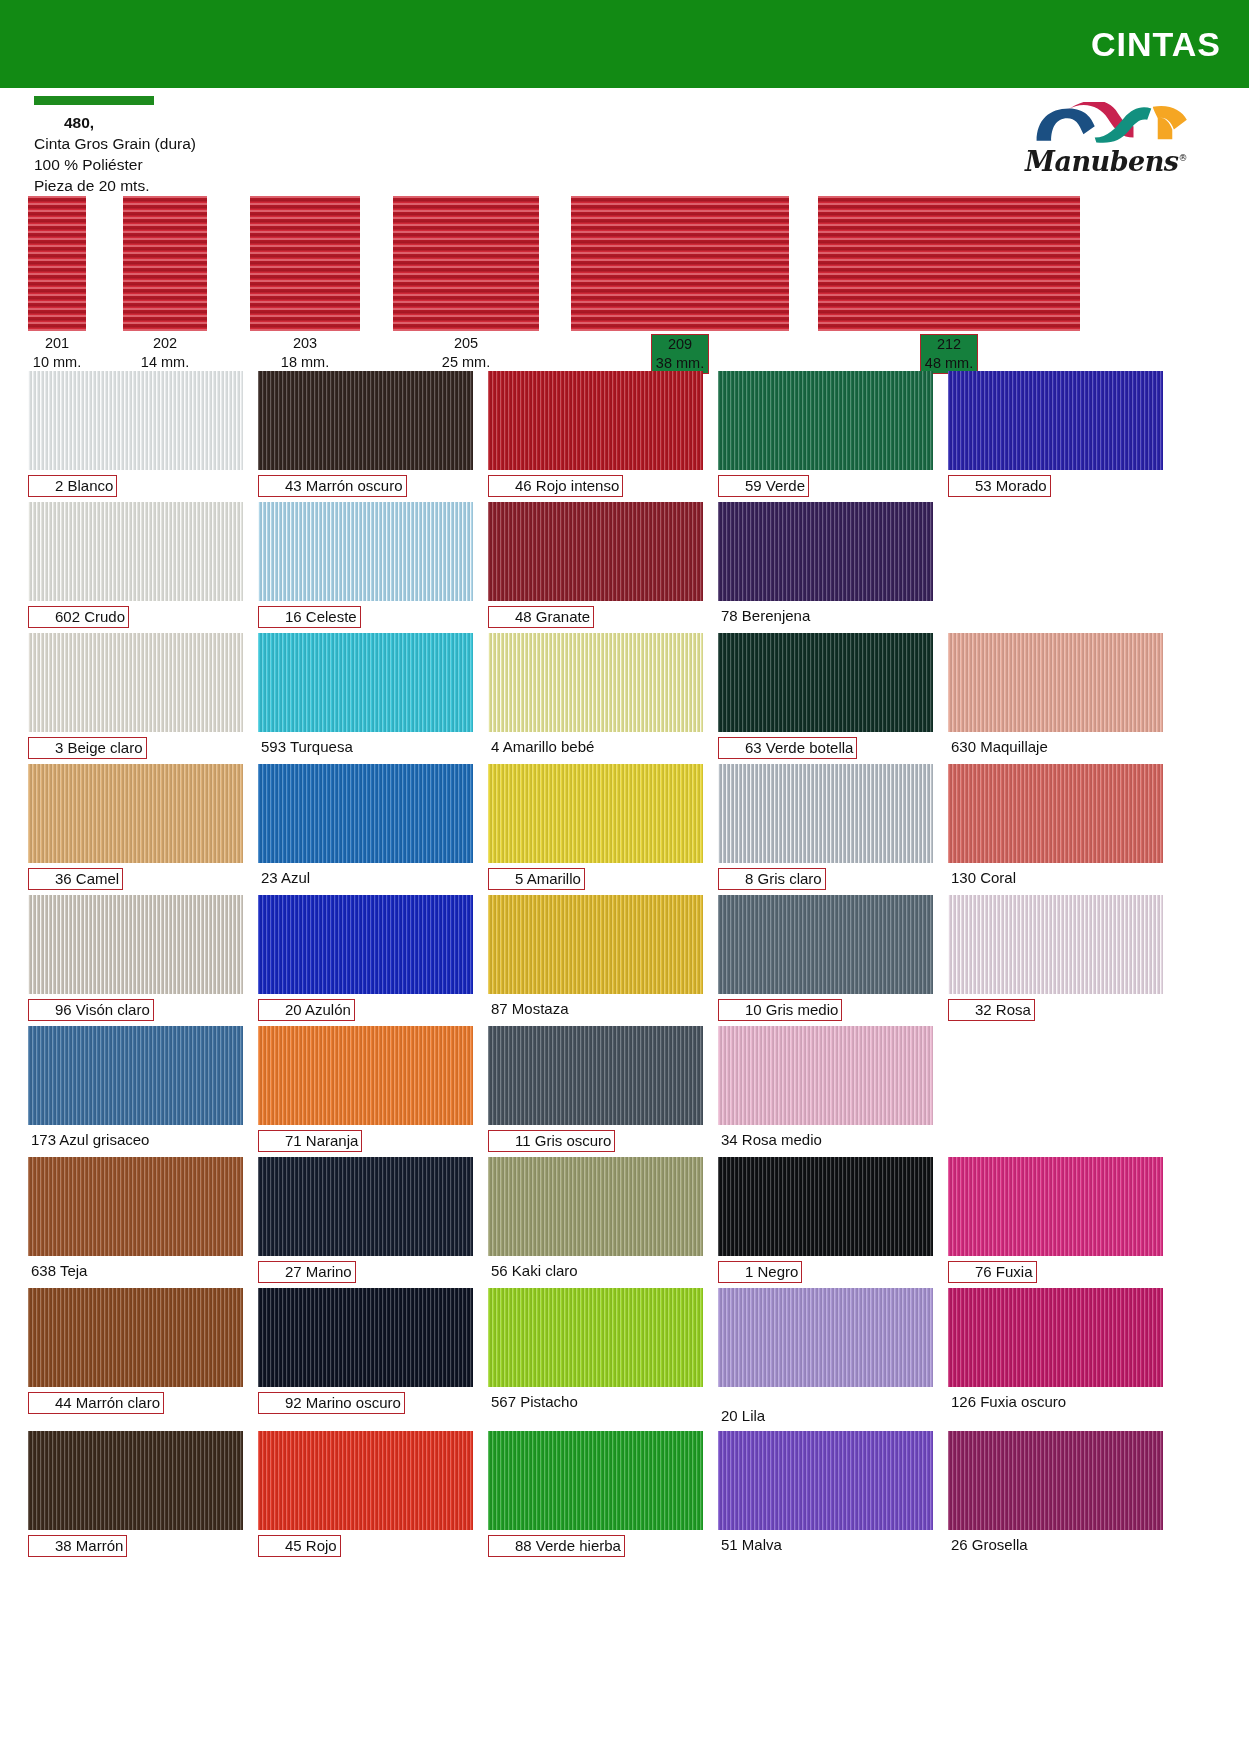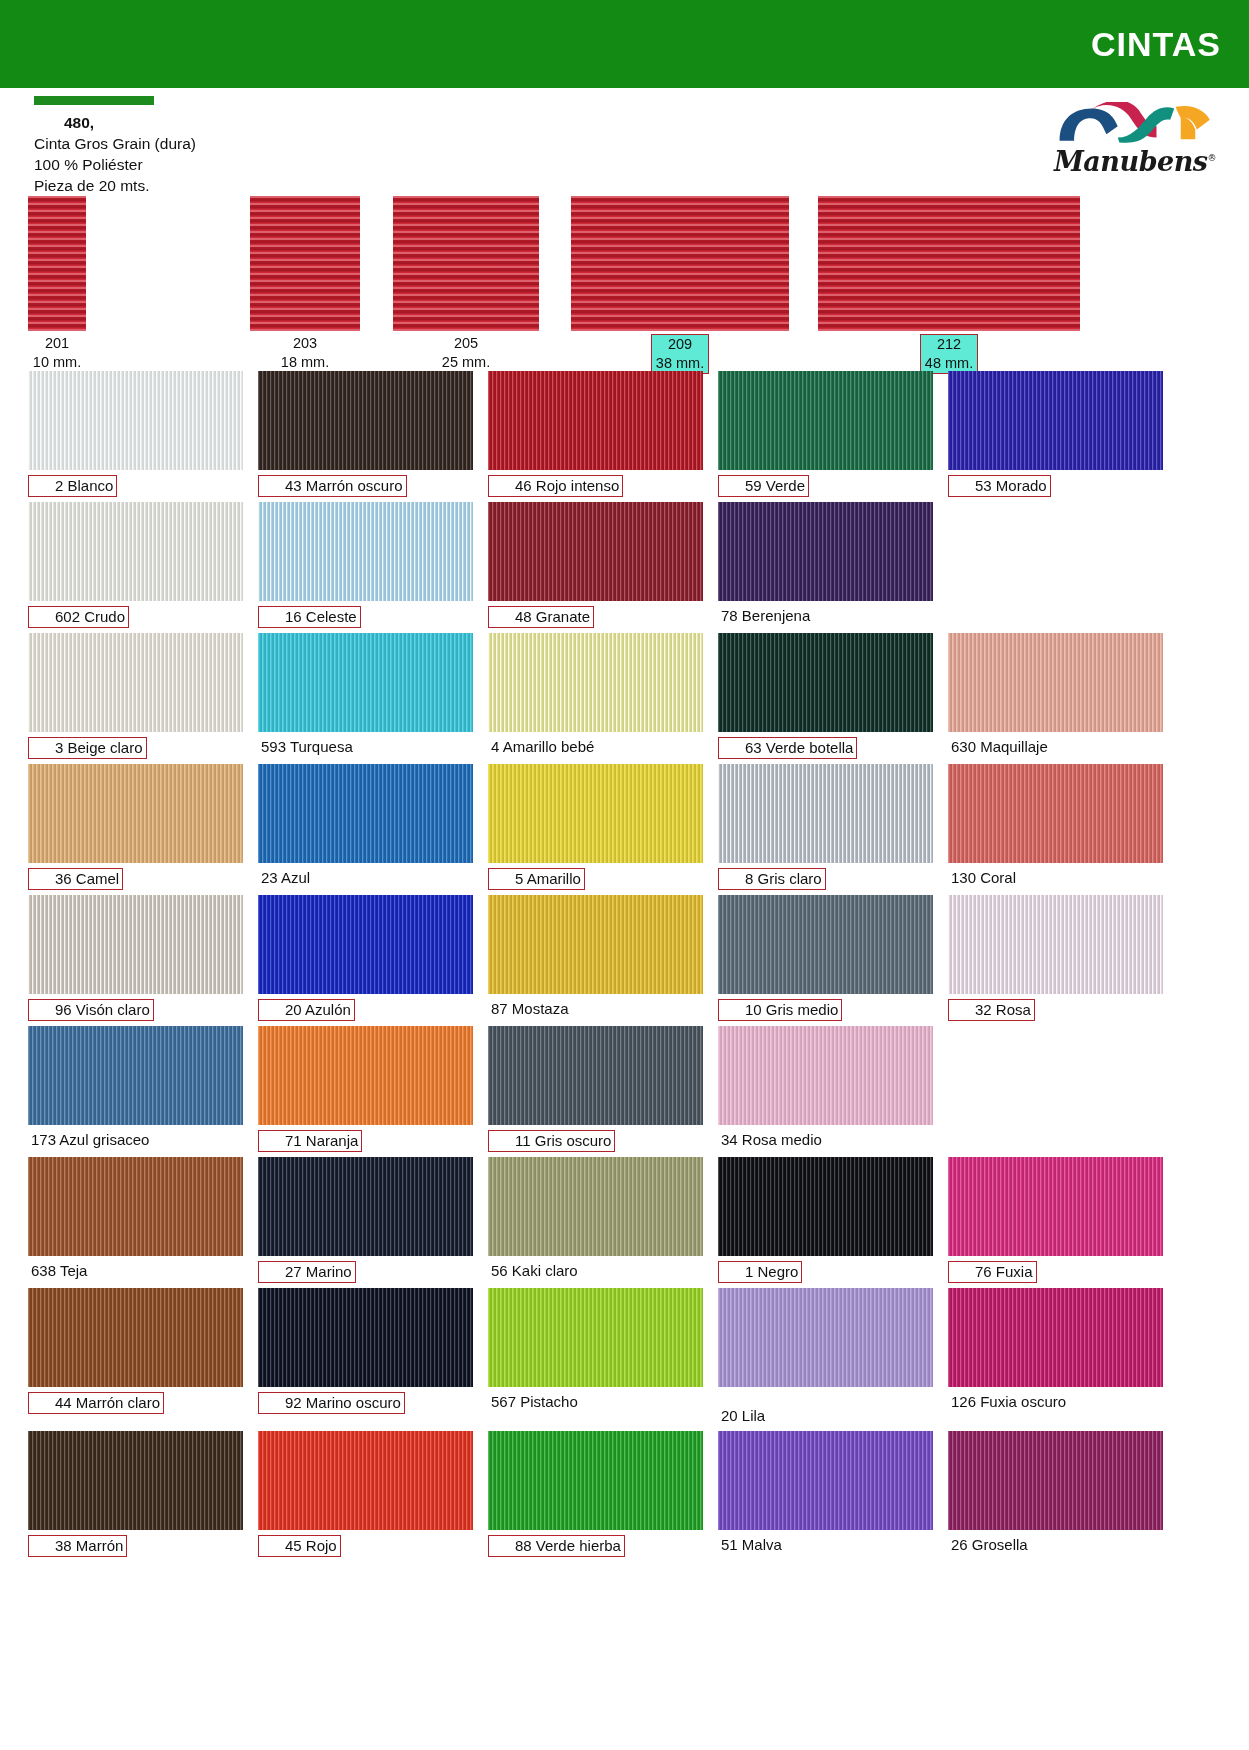--- a/index.html
+++ b/index.html
@@ -40,22 +40,22 @@
     width:120px; height:9px;
     background:#1d8b1d;
     margin-bottom:7px;
   }
   .info-line { font-size:15.5px; line-height:21px; color:#111; }
   .info-line.bold { font-weight:bold; padding-left:30px; }
 
   
   #logo-wrap {
     position:absolute;
-    right:24px; top:14px;
-    width:180px; text-align:center;
+    right:44px; top:14px;
+    width:180px; 
   }
   #logo-swoosh { height:42px; }
   #logo-word {
     font-family:"DejaVu Serif", serif;
     font-style:italic;
     font-weight:bold;
     font-size:27px;
     letter-spacing:-0.5px;
     margin-top:-2px;
     position:relative;
@@ -96,21 +96,21 @@
     text-align:center;
     font-size:14.5px;
     line-height:19px;
     margin-top:3px;
     color:#111;
   }
   .width-caption .boxed {
     display:inline-block;
     border:1.6px solid #b3222b;
     padding:0 4px;
-    background:#5eead4;
+    background:#15803d;
   }
 
   
   #color-grid {
     position:relative;
     margin-left:28px;
     margin-right:28px;
   }
   .grid-row { display:flex; }
   .cell {
@@ -190,20 +190,29 @@
 <div id="widths-row">
     <div class="width-item" style="left: 0px; width: 58px;">
       <div class="width-swatch" style="background: rgb(207, 29, 45); width: 58px; height: 135px;">
         <div class="grosgrain-h"></div>
       </div>
       <div class="width-caption">
         <div>201</div>
         <div>10 mm.</div>
       </div>
     </div>
+    <div class="width-item" style="left: 95px; width: 84px;">
+      <div class="width-swatch" style="background: rgb(207, 29, 45); width: 84px; height: 135px;">
+        <div class="grosgrain-h"></div>
+      </div>
+      <div class="width-caption">
+        <div>202</div>
+        <div>14 mm.</div>
+      </div>
+    </div>
     <div class="width-item" style="left: 222px; width: 110px;">
       <div class="width-swatch" style="background: rgb(207, 29, 45); width: 110px; height: 135px;">
         <div class="grosgrain-h"></div>
       </div>
       <div class="width-caption">
         <div>203</div>
         <div>18 mm.</div>
       </div>
     </div>
     <div class="width-item" style="left: 365px; width: 146px;">

